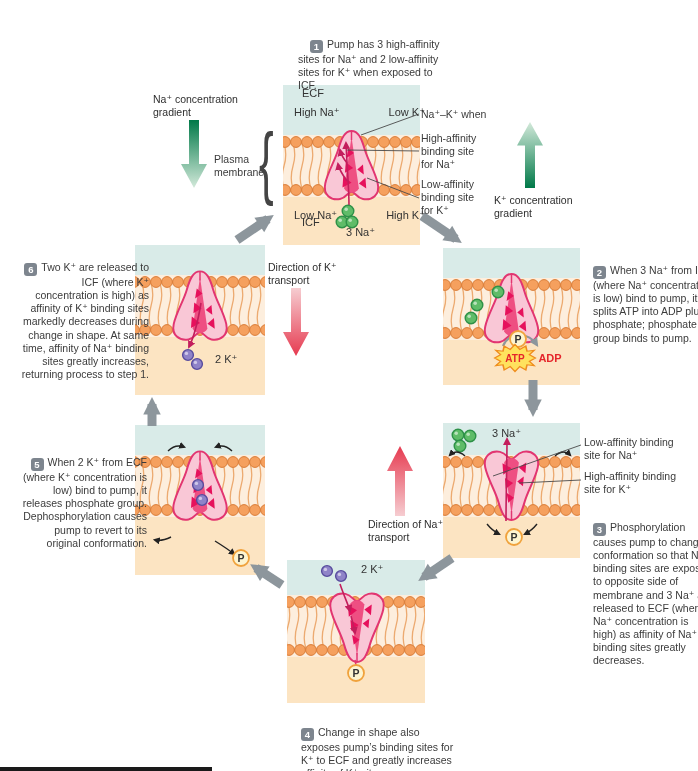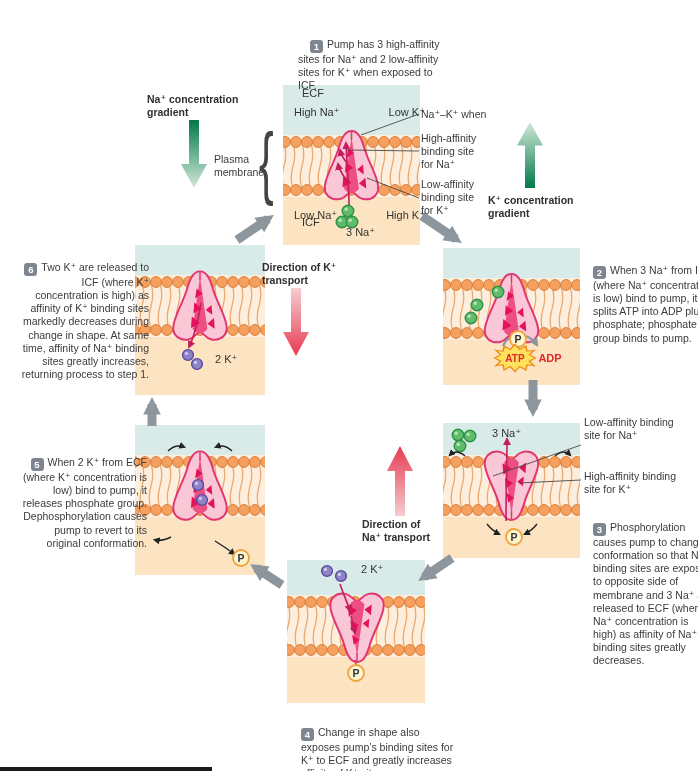--- a/index.html
+++ b/index.html
@@ -1,20 +1,20 @@
 <!DOCTYPE html>
 <html><head>
 <meta charset="utf-8">
 <style>
   html,body{margin:0;padding:0;background:#ffffff;}
   #fig{position:relative;width:698px;height:771px;background:#ffffff;overflow:hidden;
        font-family:"Liberation Sans","DejaVu Sans",sans-serif;}
   .abs{position:absolute;}
   .txt{position:absolute;font-size:10.5px;line-height:1.25;color:#3b3b3b;z-index:60;}
-  .bold{font-weight:bold;color:#2e2e2e;}
+  .bold{font-weight:normal;color:#2e2e2e;margin-left:6px;}
   .right{text-align:right;}
   .indent{text-indent:12px;}
   .step{margin:16px;}
   .badge{display:inline-block;width:13px;height:13px;border-radius:3px;background:#7d858e;
          color:#fff;font-size:9.5px;font-weight:bold;text-align:center;line-height:13px;
          margin-right:4px;text-indent:0;vertical-align:-2px;}
   .ionlabel{position:absolute;font-size:11px;color:#333;z-index:60;margin-left:13px;}
   .panelsvg{position:absolute;z-index:10;}
   svg text{font-family:"Liberation Sans","DejaVu Sans",sans-serif;}
   .brace{position:absolute;font-size:80px;font-weight:200;color:#444;z-index:60;
@@ -343,21 +343,21 @@
 
   <p class="txt step right" style="left:0px;top:245px;width:133px">
     <span class="badge">6</span><span>Two K⁺ are released to ICF (where K⁺ concentration is high) as affinity of K⁺ binding sites markedly decreases during change in shape. At same time, affinity of Na⁺ binding sites greatly increases, returning process to step 1.</span>
   </p>
 
   <p class="txt step right" style="left:3px;top:440px;width:128px">
     <span class="badge">5</span><span>When 2 K⁺ from ECF (where K⁺ concentration is low) bind to pump, it releases phosphate group. Dephosphorylation causes pump to revert to its original conformation.</span>
   </p>
 
   <div class="ionlabel" style="left:479px;top:427px">3 Na⁺</div>
-  <div class="txt" style="left:584px;top:416px;width:100px">Low-affinity binding site for Na⁺</div>
+  <div class="txt" style="left:584px;top:436px;width:100px">Low-affinity binding site for Na⁺</div>
   <div class="txt" style="left:584px;top:470px;width:104px">High-affinity binding site for K⁺</div>
 
   <p class="txt step" style="left:577px;top:505px;width:121px">
     <span class="badge">3</span><span>Phosphorylation causes pump to change conformation so that Na⁺ binding sites are exposed to opposite side of membrane and 3 Na⁺ are released to ECF (where Na⁺ concentration is high) as affinity of Na⁺ binding sites greatly decreases.</span>
   </p>
 
   <div class="txt bold" style="left:362px;top:518px;width:80px">Direction of Na⁺ transport</div>
 
   <div class="ionlabel" style="left:348px;top:563px">2 K⁺</div>
   <div class="ionlabel" style="left:202px;top:353px">2 K⁺</div>

